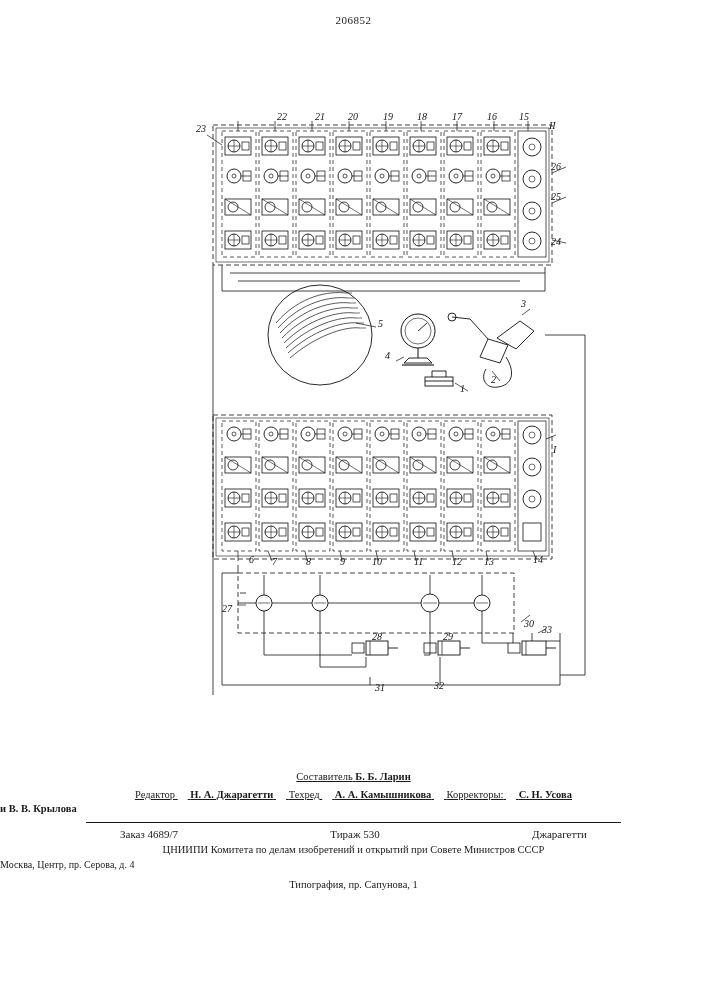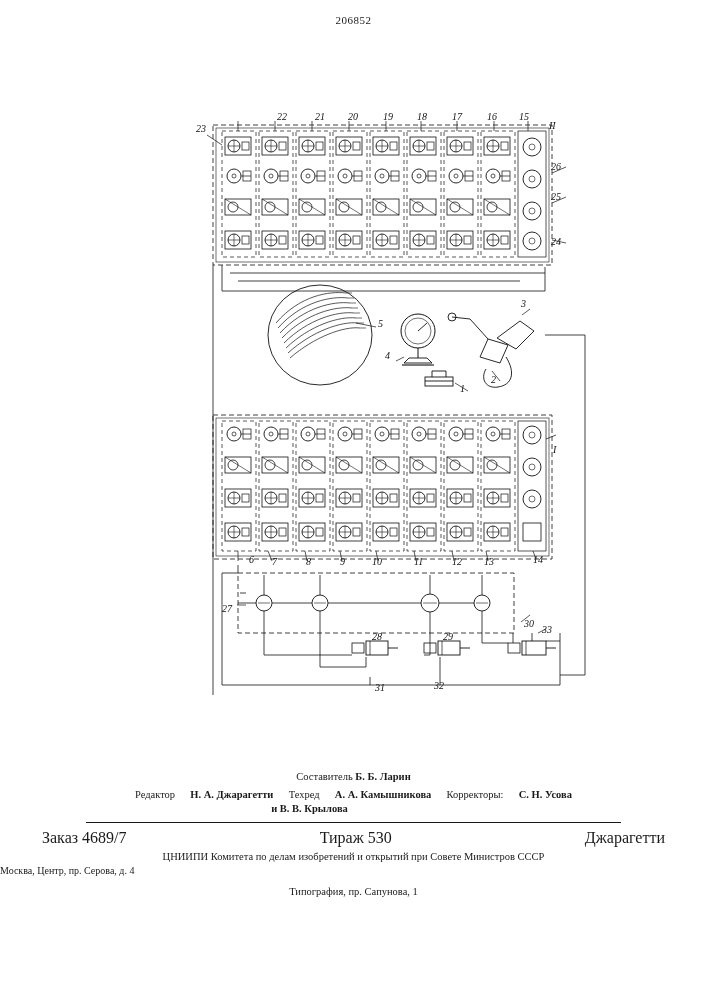--- a/index.html
+++ b/index.html
@@ -17,29 +17,29 @@
 
   
   .figure{position:absolute;left:0;top:95px;width:627px;height:620px;}
   .figure svg{display:block;}
 
   
   .colophon{
     position:absolute;left:0;top:770px;width:707px;
     font-family:"Liberation Serif", serif;font-size:10.5px;line-height:1.35;
   }
-  .c-line{text-align:center;}
+  .c-line{text-align:center;text-decoration:underline;}
   .c-compiler{font-size:10.5px;margin-bottom:4px;}
   .c-editors{font-size:10.5px;}
   .c-editors .sp{display:inline-block;width:10px;}
-  .c-krylova{text-align:center;padding-right:88px;font-size:10.5px;}
+  .c-krylova{text-align:left;padding-right:88px;font-size:10.5px;}
   .rule{height:1px;background:#1a1a1a;margin:5px 86px 4px 86px;}
   .c-order{
     display:flex;justify-content:space-between;
-    padding:0 42px;font-size:16px;margin-bottom:2px;
+    padding:0 120px;font-size:11px;margin-bottom:2px;
   }
   .c-inst{text-align:center;font-size:10.5px;}
   .c-addr{text-align:left;font-size:10px;}
   .c-typo{text-align:center;font-size:10.5px;margin-top:7px;}
   b{font-weight:bold;}
 </style>
 </head>
 <body>
 
 <div class="page">

